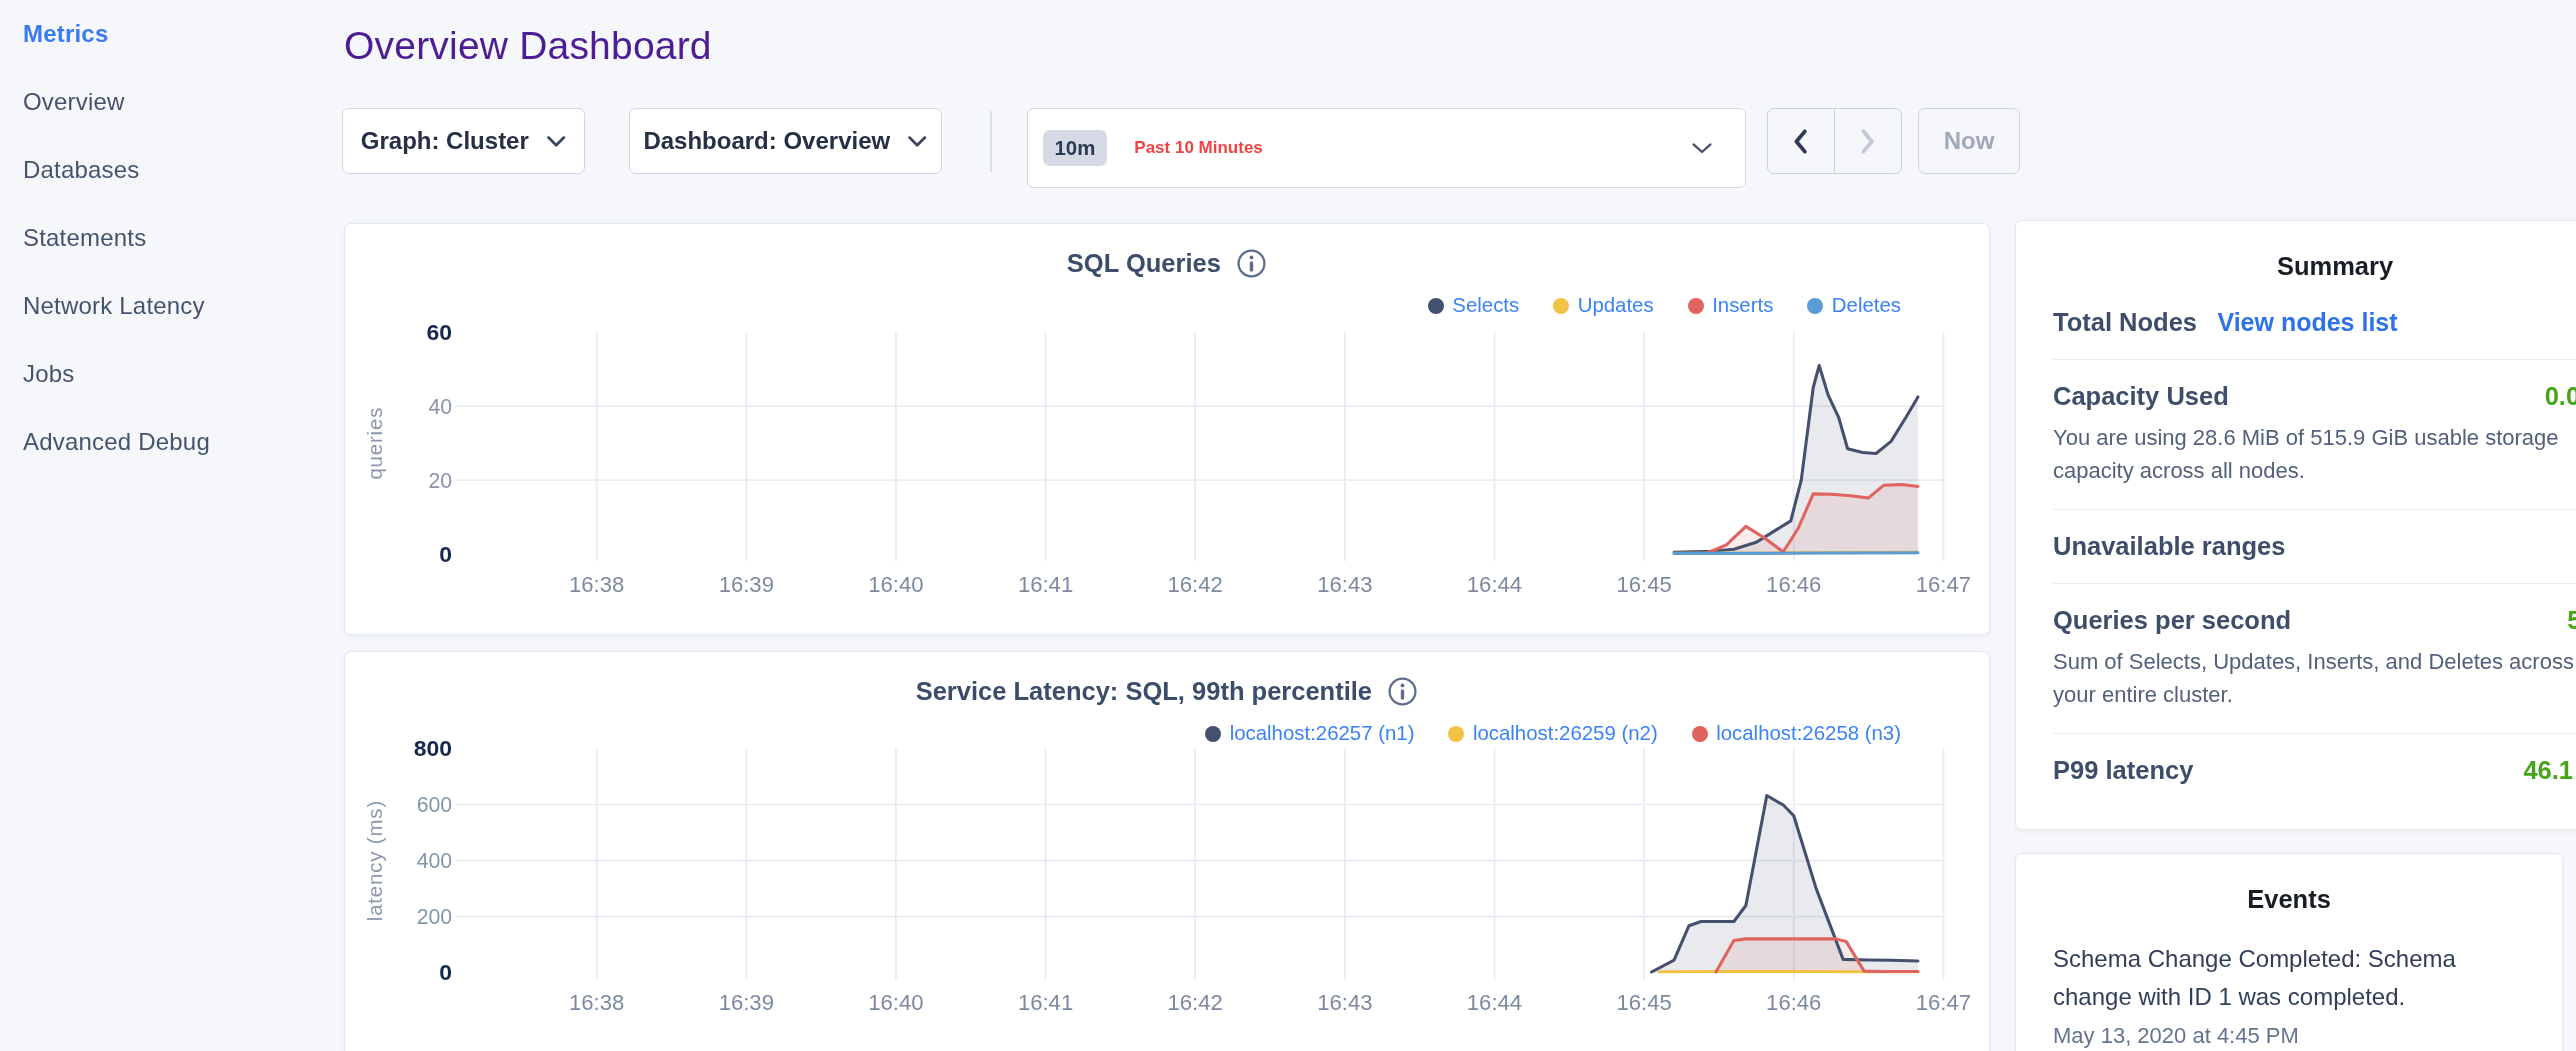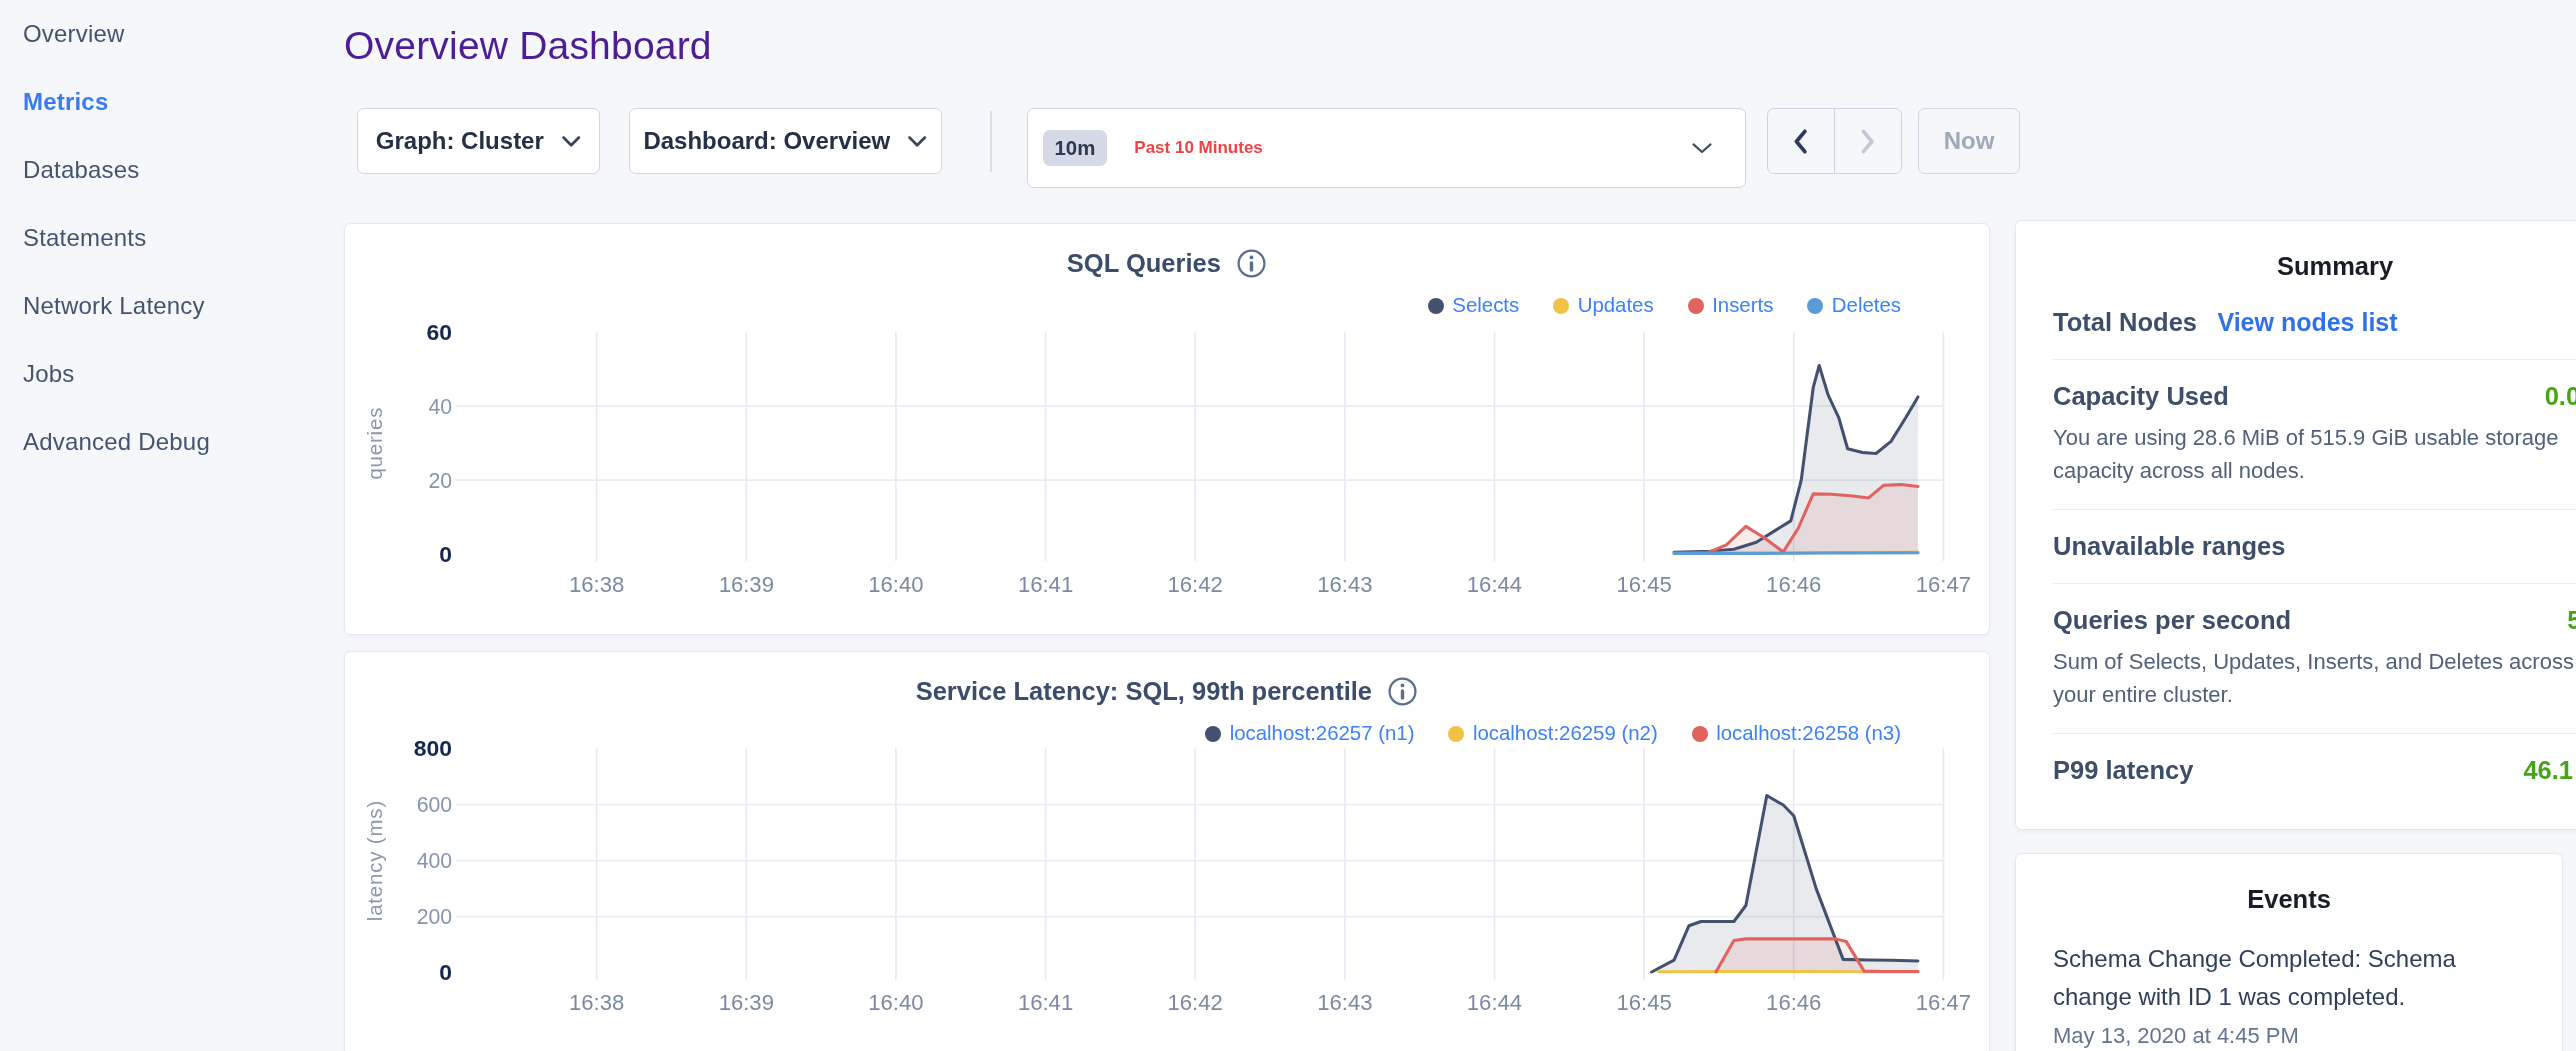--- a/index.html
+++ b/index.html
@@ -20,21 +20,21 @@
   .page-title{
     position:absolute;left:344px;top:24px;margin:0;
     font-size:39px;font-weight:400;color:#4c1d95;letter-spacing:0.2px;
   }
   .toolbar-btn{
     position:absolute;top:108px;height:66px;box-sizing:border-box;
     background:#ffffff;border:1.7px solid #cfd6e2;border-radius:6.8px;
     display:flex;align-items:center;justify-content:center;gap:17px;
     font-family:inherit;font-size:24px;font-weight:700;color:#252f45;cursor:pointer;
   }
-  .dd-graph{left:342px;width:243px;margin-left:15px;}
+  .dd-graph{left:342px;width:243px;}
   .dd-dashboard{left:629px;width:313px;}
   .vdiv{position:absolute;left:990px;top:111px;width:1.7px;height:61px;background:#d9dee8;}
   .timebox{
     position:absolute;left:1027px;top:108px;width:719px;height:80px;box-sizing:border-box;
     background:#fff;border:1.7px solid #cfd6e2;border-radius:6.8px;
     display:flex;align-items:center;cursor:pointer;padding:0 31px 0 14.5px;
   }
   .time-badge{
     background:#d5dae6;border-radius:6.8px;padding:6.8px 12px;
     font-size:20.4px;font-weight:700;color:#2c3a52;
@@ -86,22 +86,22 @@
   .slink{font-size:25px;font-weight:700;color:#2e72e9;cursor:pointer;text-decoration:none;white-space:nowrap;}
   .sval{margin-left:auto;font-size:25.5px;font-weight:700;color:#47a317;white-space:nowrap;}
   .sdesc{margin-top:10.2px;font-size:22px;line-height:1.5;color:#51617b;}
   .event-text{margin-top:25.5px;font-size:24px;line-height:1.6;color:#2f3e59;}
   .event-time{margin-top:6.8px;font-size:22px;color:#64748f;}
 </style>
 </head>
 <body>
 
 <nav class="sidebar" id="sidebar">
+    <div class="side-item active">Metrics</div>
     <div class="side-item">Overview</div>
-    <div class="side-item active">Metrics</div>
     <div class="side-item">Databases</div>
     <div class="side-item">Statements</div>
     <div class="side-item">Network Latency</div>
     <div class="side-item">Jobs</div>
     <div class="side-item">Advanced Debug</div>
   </nav>
 
 <h1 class="page-title">Overview Dashboard</h1>
 
 <button class="toolbar-btn dd-graph">

